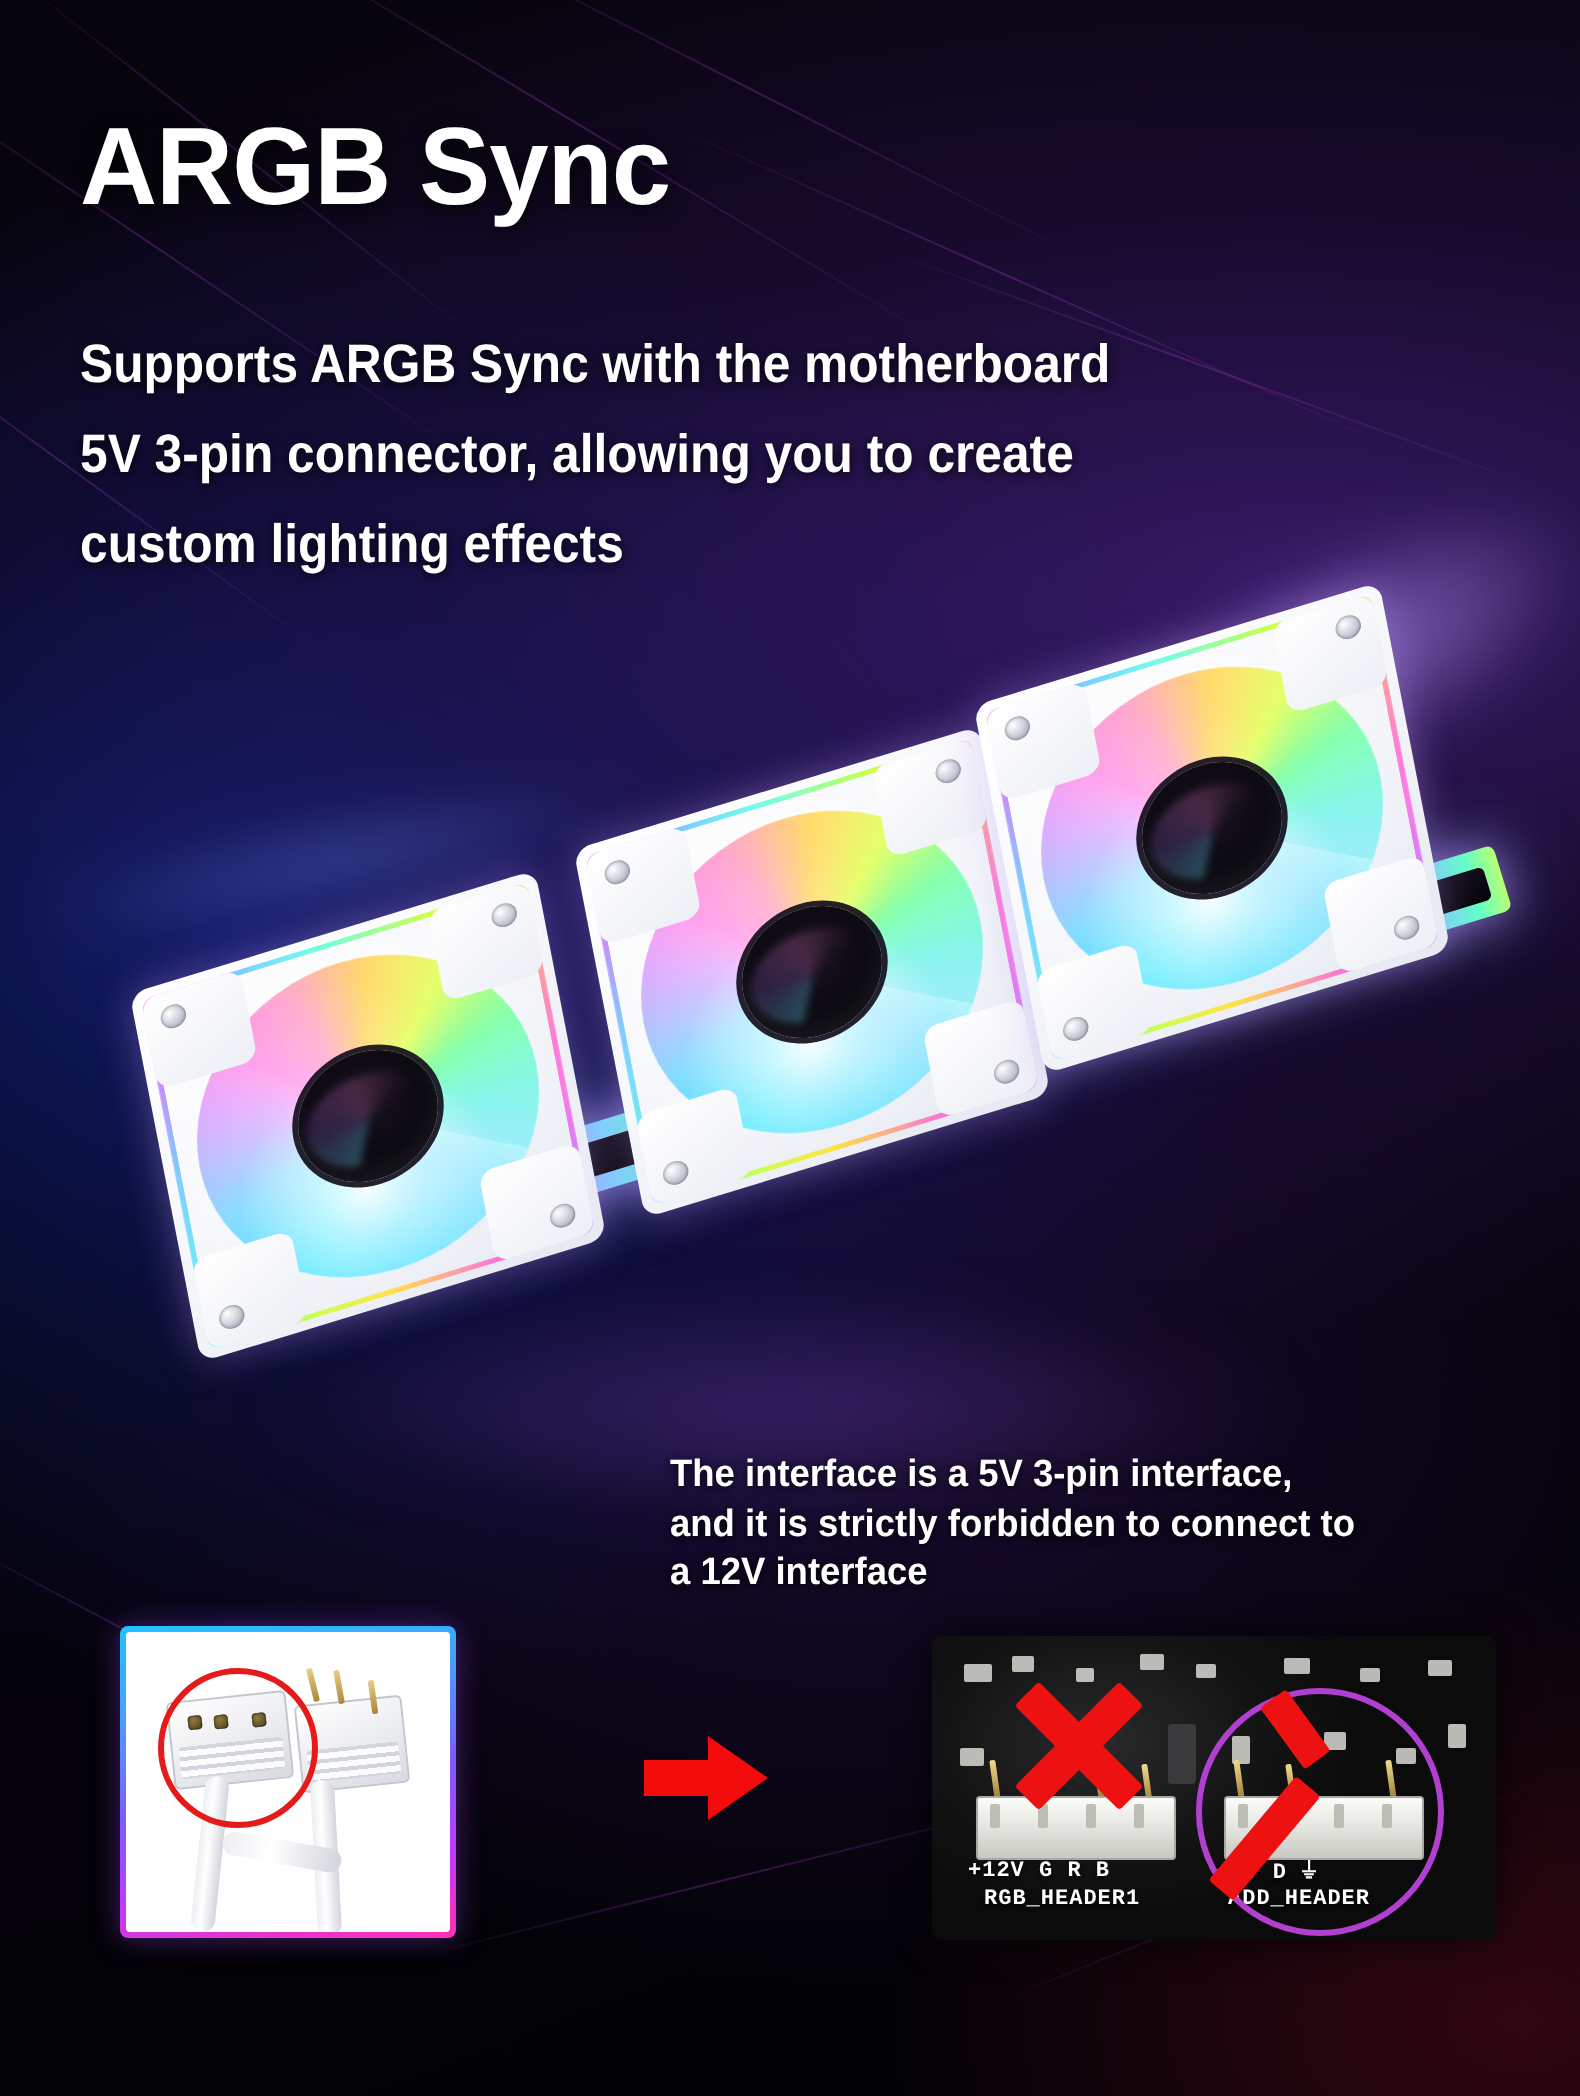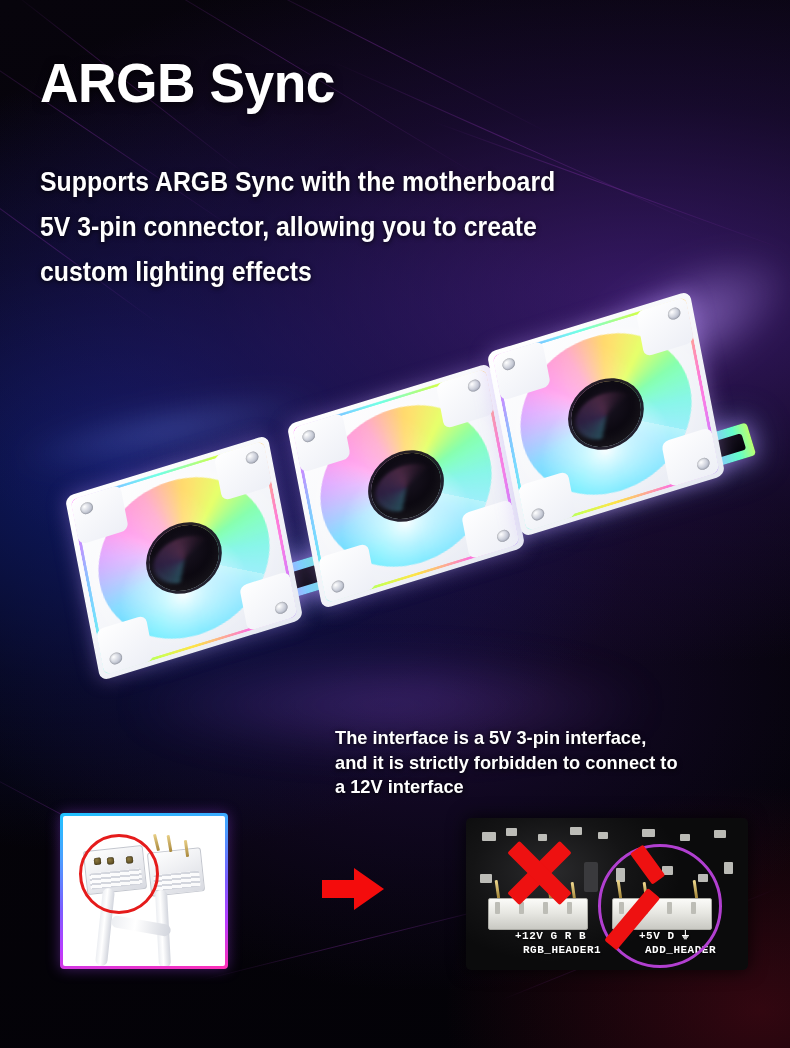--- a/index.html
+++ b/index.html
@@ -263,21 +263,21 @@
     position:absolute;top:3px;width:5px;height:12px;background:#bdbdb6;border-radius:1px;
   }
   .hpin{
     position:absolute;width:3px;height:20px;border-radius:1px;
     background:linear-gradient(180deg,#f0d98f,#9c7e2e);
     transform:rotate(-8deg);
   }
   .pinlabel{
     position:absolute;color:#ffffff;font-size:11px;font-weight:700;
     font-family:"Liberation Mono", monospace;letter-spacing:.5px;
-    text-shadow:0 1px 2px #000;white-space:nowrap;margin-left:31px;
+    text-shadow:0 1px 2px #000;white-space:nowrap;
   }
   .mark-x{position:absolute;width:74px;height:74px;}
   .mark-x i{
     position:absolute;left:50%;top:0;width:17px;height:74px;margin-left:-8px;
     background:#ee1111;border-radius:2px;
   }
   .mark-x i:first-child{transform:rotate(45deg);}
   .mark-x i:last-child{transform:rotate(-45deg);}
   .mark-check{position:absolute;width:70px;height:66px;}
   .mark-check i{position:absolute;background:#ee1111;border-radius:2px;}

